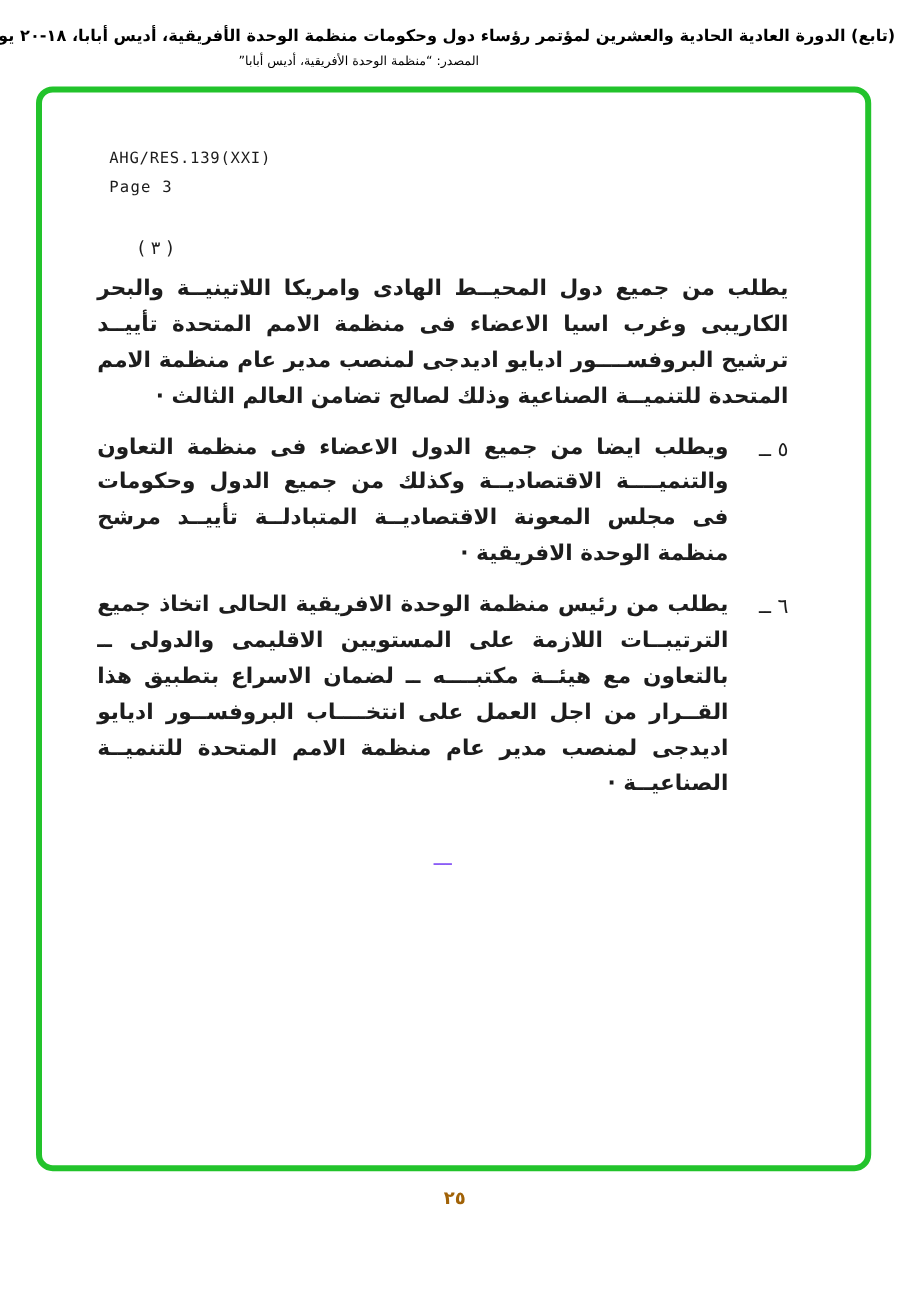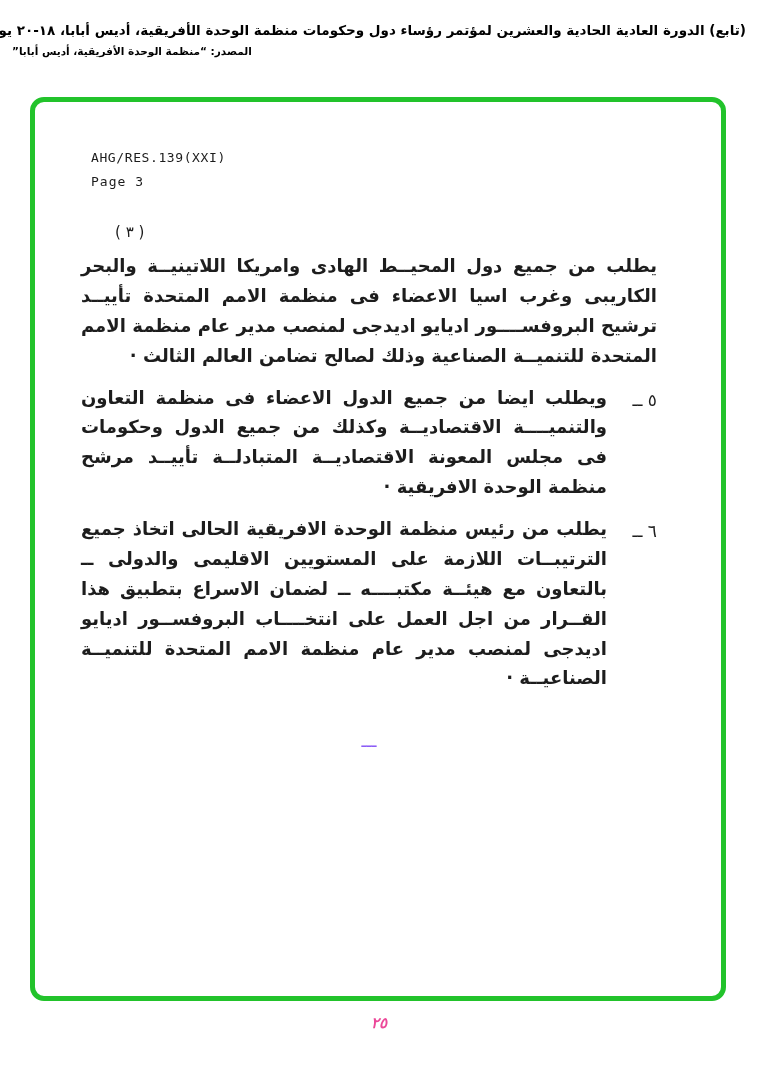--- a/index.html
+++ b/index.html
@@ -21,29 +21,29 @@
   .top-header .line1 {
     font-size: 13.5px;
     font-weight: 700;
     text-align: right;
     letter-spacing: 0.1px;
     white-space: nowrap;
     color: #000;
   }
   .top-header .line2 {
     font-size: 10.5px;
-    font-weight: 700;
-    text-align: left;
+    font-weight: 400;
+    text-align: center;
     margin: 7px 160px 0 0;
     color: #000;
   }
   
   .scan-frame {
     position: relative;
-    margin: 40px 0 0 30px;
+    margin: 15px 0 0 30px;
     width: 696px;
     height: 904px;
     border: 5px solid #15803d;
     border-radius: 14px;
     background: #ffffff;
   }
   
   .ref-block {
     margin: 48px 0 0 56px;
     font-family: "DejaVu Sans Mono", "Liberation Mono", monospace;
@@ -91,22 +91,21 @@
     color: #8b5cf6;
   }
   
   .footer {
     text-align: center;
     margin-top: 13px;
   }
   .footer .page-num {
     font-size: 15px;
     font-weight: 700;
-    color: #ec4899;
-    font-style: italic;
+    color: #a16207;
   }
 </style>
 </head>
 <body>
 
 <div class="top-header">
   <div class="line1">(تابع) الدورة العادية الحادية والعشرين لمؤتمر رؤساء دول وحكومات منظمة الوحدة الأفريقية، أديس أبابا، ١٨-٢٠ يوليه ١٩٨٥</div>
   <div class="line2">المصدر:  “منظمة الوحدة الأفريقية، أديس أبابا”</div>
 </div>
 

